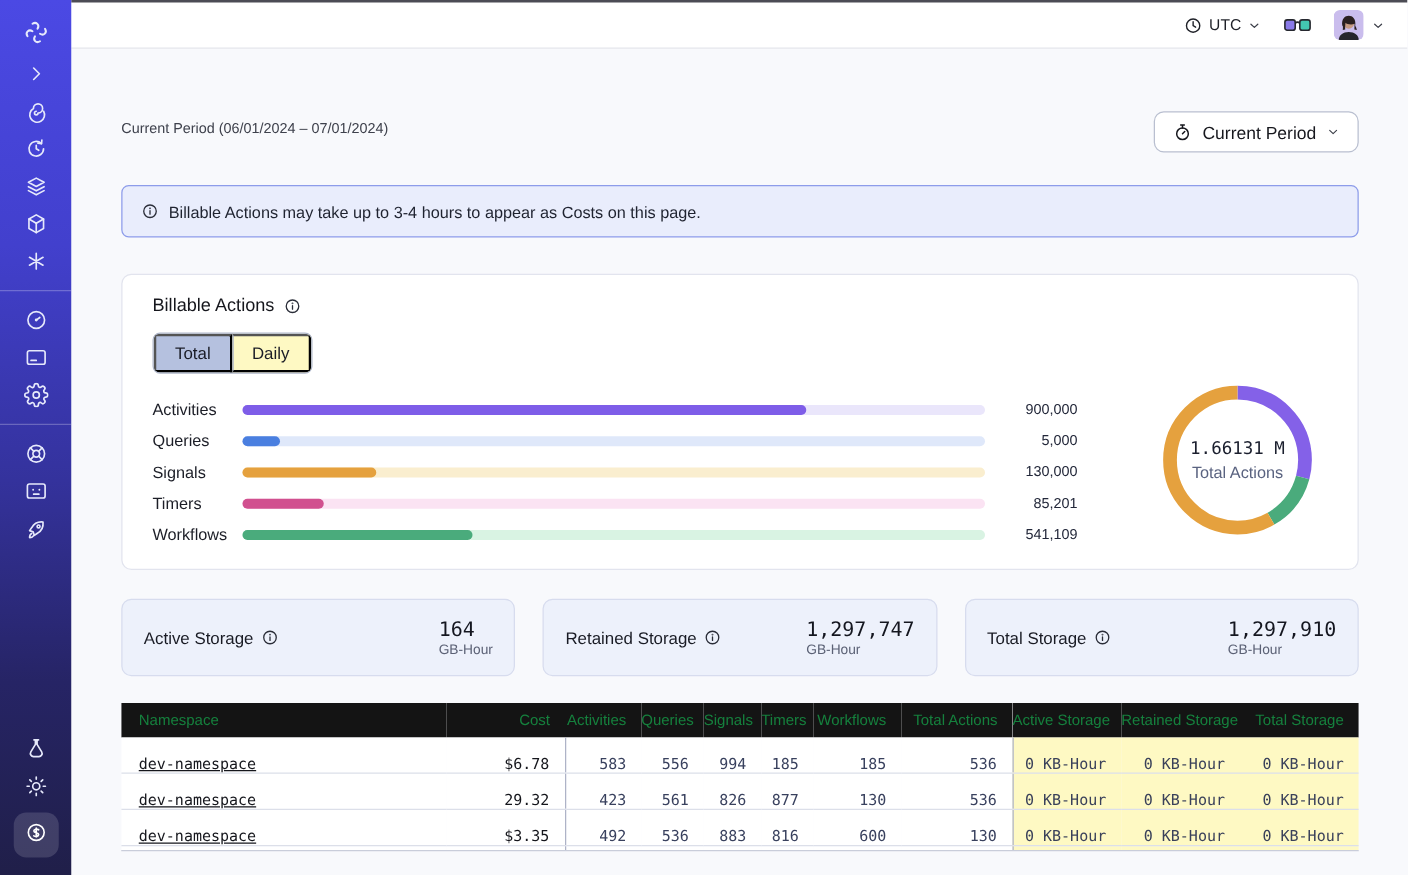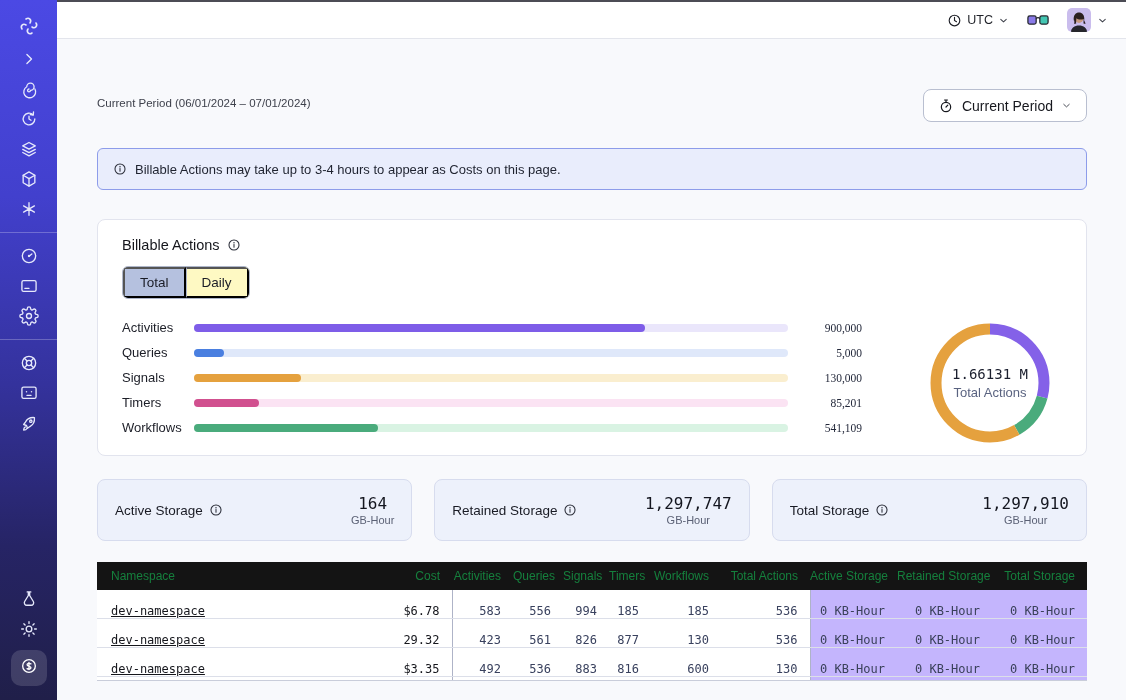--- a/index.html
+++ b/index.html
@@ -52,49 +52,49 @@
   .tab-group { margin-top:13px; display:inline-flex; border:1px solid #aeb6c9; border-radius:6px; overflow:hidden; }
   .tab { padding:6px 15px; font-size:13.5px; color:#1a1c26; background:#fef9c3; cursor:pointer; }
   .tab.active { background:#b5c1df; }
   .tab + .tab { border-left:1px solid #aeb6c9; }
 
   .bars-area { margin-top:16px; margin-right:200px; }
   .bar-row { display:flex; align-items:center; height:25px; }
   .bar-label { width:64px; font-size:13px; color:#1c1e27; flex:none; }
   .bar-track { flex:1; height:8px; border-radius:4px; margin:0 12px 0 8px; position:relative; }
   .bar-fill { position:absolute; left:0; top:0; bottom:0; border-radius:4px; }
-  .bar-value { width:62px; text-align:right; font-family:Liberation Serif, serif; font-size:11.5px; color:#23283a; flex:none; }
-
-  .donut-wrap { position:absolute; right:30px; top:97px; width:132px; height:132px; }
+  .bar-value { width:62px; text-align:right; font-family:Liberation Sans, sans-serif; font-size:11.5px; color:#23283a; flex:none; }
+
+  .donut-wrap { position:absolute; right:30px; top:82px; width:132px; height:132px; }
   .donut-center { position:absolute; inset:0; display:flex; flex-direction:column; align-items:center; justify-content:center; gap:3px; }
   .donut-value { font-family:"DejaVu Sans Mono", monospace; font-size:14px; color:#1b1f2e; }
   .donut-label { font-size:13px; color:#5a6380; }
 
   
   .storage-row { margin-top:23px; display:flex; gap:22px; }
   .storage-card { flex:1; height:62px; background:#edf1fb; border:1px solid #d7dcee; border-radius:8px;
     display:flex; align-items:center; justify-content:space-between; padding:0 17px; }
   .storage-label { display:flex; align-items:center; gap:6px; font-size:13.5px; font-weight:500; color:#191b24; }
-  .storage-right { display:flex; flex-direction:column; align-items:center; }
+  .storage-right { display:flex; flex-direction:column; align-items:flex-start; }
   .storage-value { font-family:"DejaVu Sans Mono", monospace; font-size:16px; color:#14161f; }
   .storage-unit { font-size:11px; color:#5b6175; margin-top:1px; }
 
   
   .table-wrap { margin-top:21px; height:119px; overflow:hidden; border-bottom:1px solid #c9cdda; }
   table { width:100%; border-collapse:collapse; table-layout:fixed; }
   thead th { background:#141414; color:#15803d; font-size:12px; font-weight:400; height:28px;
     text-align:right; padding:0 12px 0 0; white-space:nowrap; overflow:hidden; }
   thead th.col-namespace { text-align:left; padding-left:14px; }
   tbody td { height:28px; background:#fff; border-bottom:1px solid #dcdfe9; font-family:"DejaVu Sans Mono", monospace;
     font-size:12px; color:#39415e; text-align:right; padding:14px 12px 0 0; white-space:nowrap; }
   tbody td.col-namespace { text-align:left; padding-left:14px; color:#15161c; }
   tbody td.col-namespace a { color:#15161c; text-decoration:underline; }
   tbody td.col-cost { color:#15161c; }
   tbody td.grp-start { border-left:1px solid #aeb3c7; }
-  tbody td.storage-cell { background:#c4b5fd; color:#3a415a;margin-top:20px; }
+  tbody td.storage-cell { background:#fef9c3; color:#3a415a;margin-top:20px; }
 </style>
 </head>
 <body>
 
 <aside class="sidebar" id="sidebar">
     <div class="sb-icon sb-logo">
       <svg viewBox="0 0 24 24" fill="none" stroke="currentColor" stroke-width="1.6" stroke-linecap="round" stroke-linejoin="round">
         <path d="M9 5c3-2 6 1 4 4M19 9c2 3-1 6-4 4M15 19c-3 2-6-1-4-4M5 15c-2-3 1-6 4-4"></path>
       </svg>
     </div>

